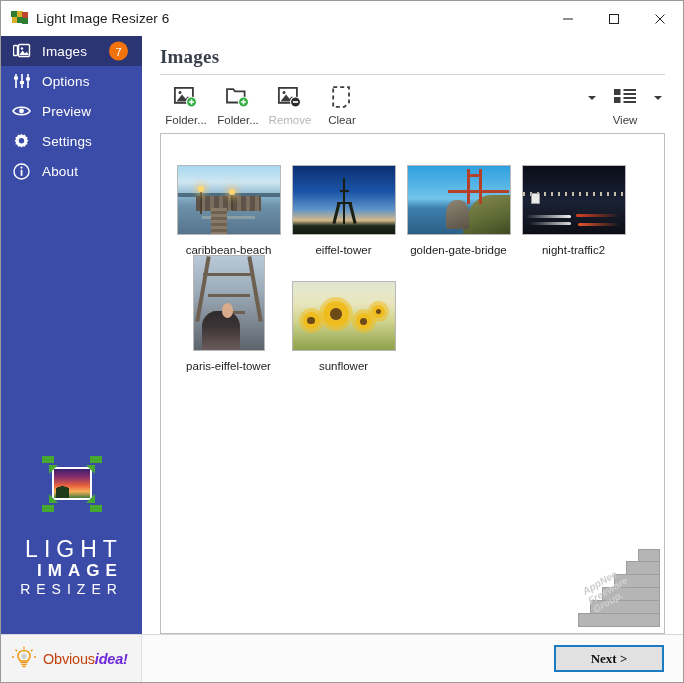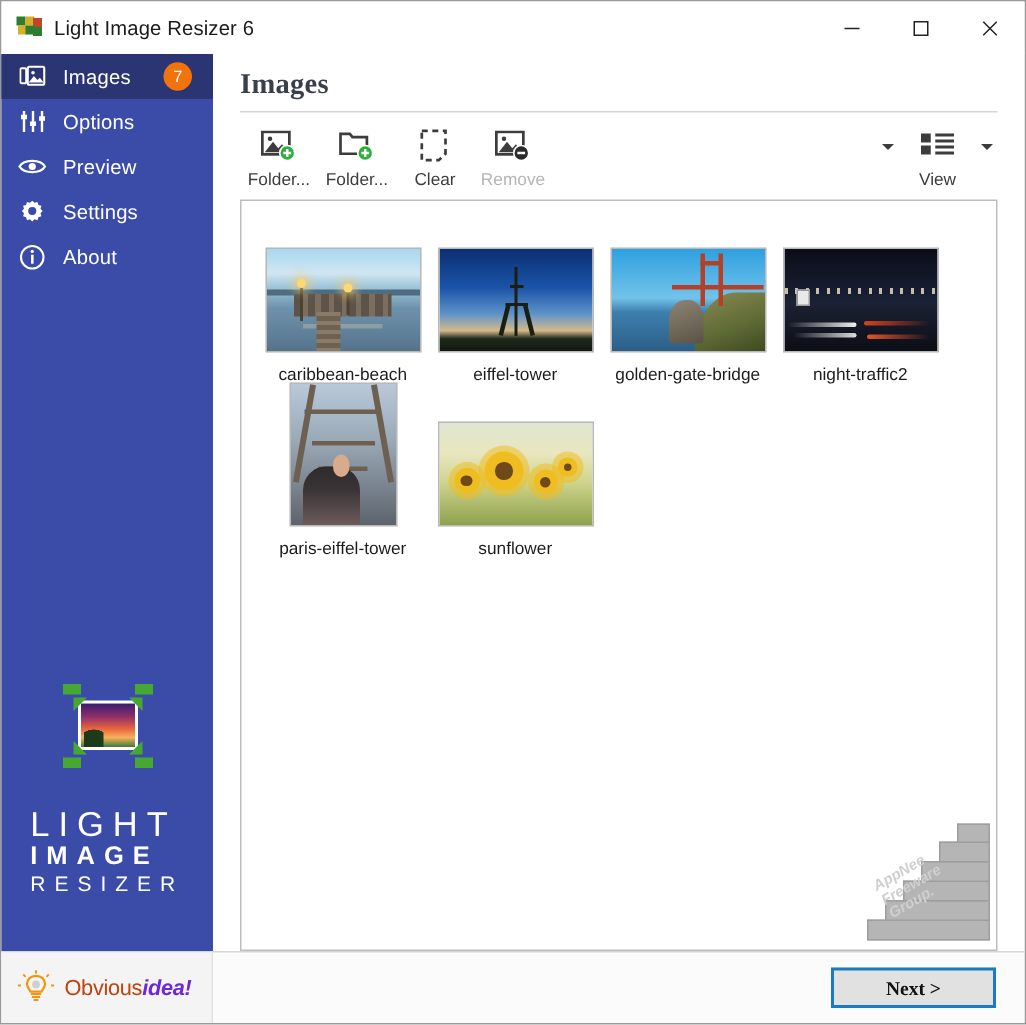--- a/index.html
+++ b/index.html
@@ -152,21 +152,21 @@
   .arrow {
     position: absolute;
     width: 0; height: 0;
     border-style: solid;
   }
   .arw-stem {
     position: absolute;
     background: #46a832;
   }
   .brand-text {
-    text-align: left;
+    text-align: right;
     color: #ffffff;
   }
   .bt1 { font-size: 23px; letter-spacing: 6px; font-weight: 300; line-height: 1.05; }
   .bt2 { font-size: 17px; letter-spacing: 6px; font-weight: 700; line-height: 1.15; }
   .bt3 { font-size: 14px; letter-spacing: 6px; font-weight: 300; line-height: 1.25; }
 
   
   .main {
     flex: 1 1 auto;
     background: #ffffff;
@@ -558,40 +558,40 @@
             <span class="tb-ico">
               <svg width="24" height="21" viewBox="0 0 24 21">
                 <path d="M1 15.5 V2.2 H7.2 L9 4.4 H18.6 V15.5 Z" fill="none" stroke="#3c3c3c" stroke-width="1.8"></path>
                 <circle cx="17.5" cy="15" r="5" fill="#2fae3e" stroke="#fff" stroke-width="1.1"></circle>
                 <path d="M17.5 12.4 V17.6 M14.9 15 H20.1" stroke="#fff" stroke-width="1.6"></path>
               </svg>
             </span>
             <span class="tb-lbl">Folder...</span>
           </div>
 
-          <div class="tb-btn">
-            <span class="tb-ico">
-              <svg width="21" height="22" viewBox="0 0 21 22">
-                <path d="M1.2 1.2 H17 V16.5 L12.5 20.8 H1.2 Z" fill="none" stroke="#3c3c3c" stroke-width="1.8" stroke-dasharray="4 3"></path>
-              </svg>
-            </span>
-            <span class="tb-lbl">Clear</span>
-          </div>
-
           <div class="tb-btn disabled">
             <span class="tb-ico">
               <svg width="24" height="21" viewBox="0 0 24 21">
                 <rect x="0.9" y="0.9" width="18" height="15" fill="none" stroke="#3c3c3c" stroke-width="1.8"></rect>
                 <circle cx="6" cy="5.5" r="1.5" fill="#3c3c3c"></circle>
                 <path d="M2.5 14.5 L8 7.5 L11.5 11.8 L14 9.2 L17.5 14.5 Z" fill="#3c3c3c"></path>
                 <circle cx="17.5" cy="15" r="5" fill="#2b2b2b" stroke="#fff" stroke-width="1.1"></circle>
                 <path d="M14.9 15 H20.1" stroke="#fff" stroke-width="1.7"></path>
               </svg>
             </span>
             <span class="tb-lbl">Remove</span>
+          </div>
+
+          <div class="tb-btn">
+            <span class="tb-ico">
+              <svg width="21" height="22" viewBox="0 0 21 22">
+                <path d="M1.2 1.2 H17 V16.5 L12.5 20.8 H1.2 Z" fill="none" stroke="#3c3c3c" stroke-width="1.8" stroke-dasharray="4 3"></path>
+              </svg>
+            </span>
+            <span class="tb-lbl">Clear</span>
           </div>
         </div>
 
         <div class="tb-right">
           <div class="tb-caret">
             <span class="caret"></span>
           </div>
 
           <div class="tb-btn">
             <span class="tb-ico">

